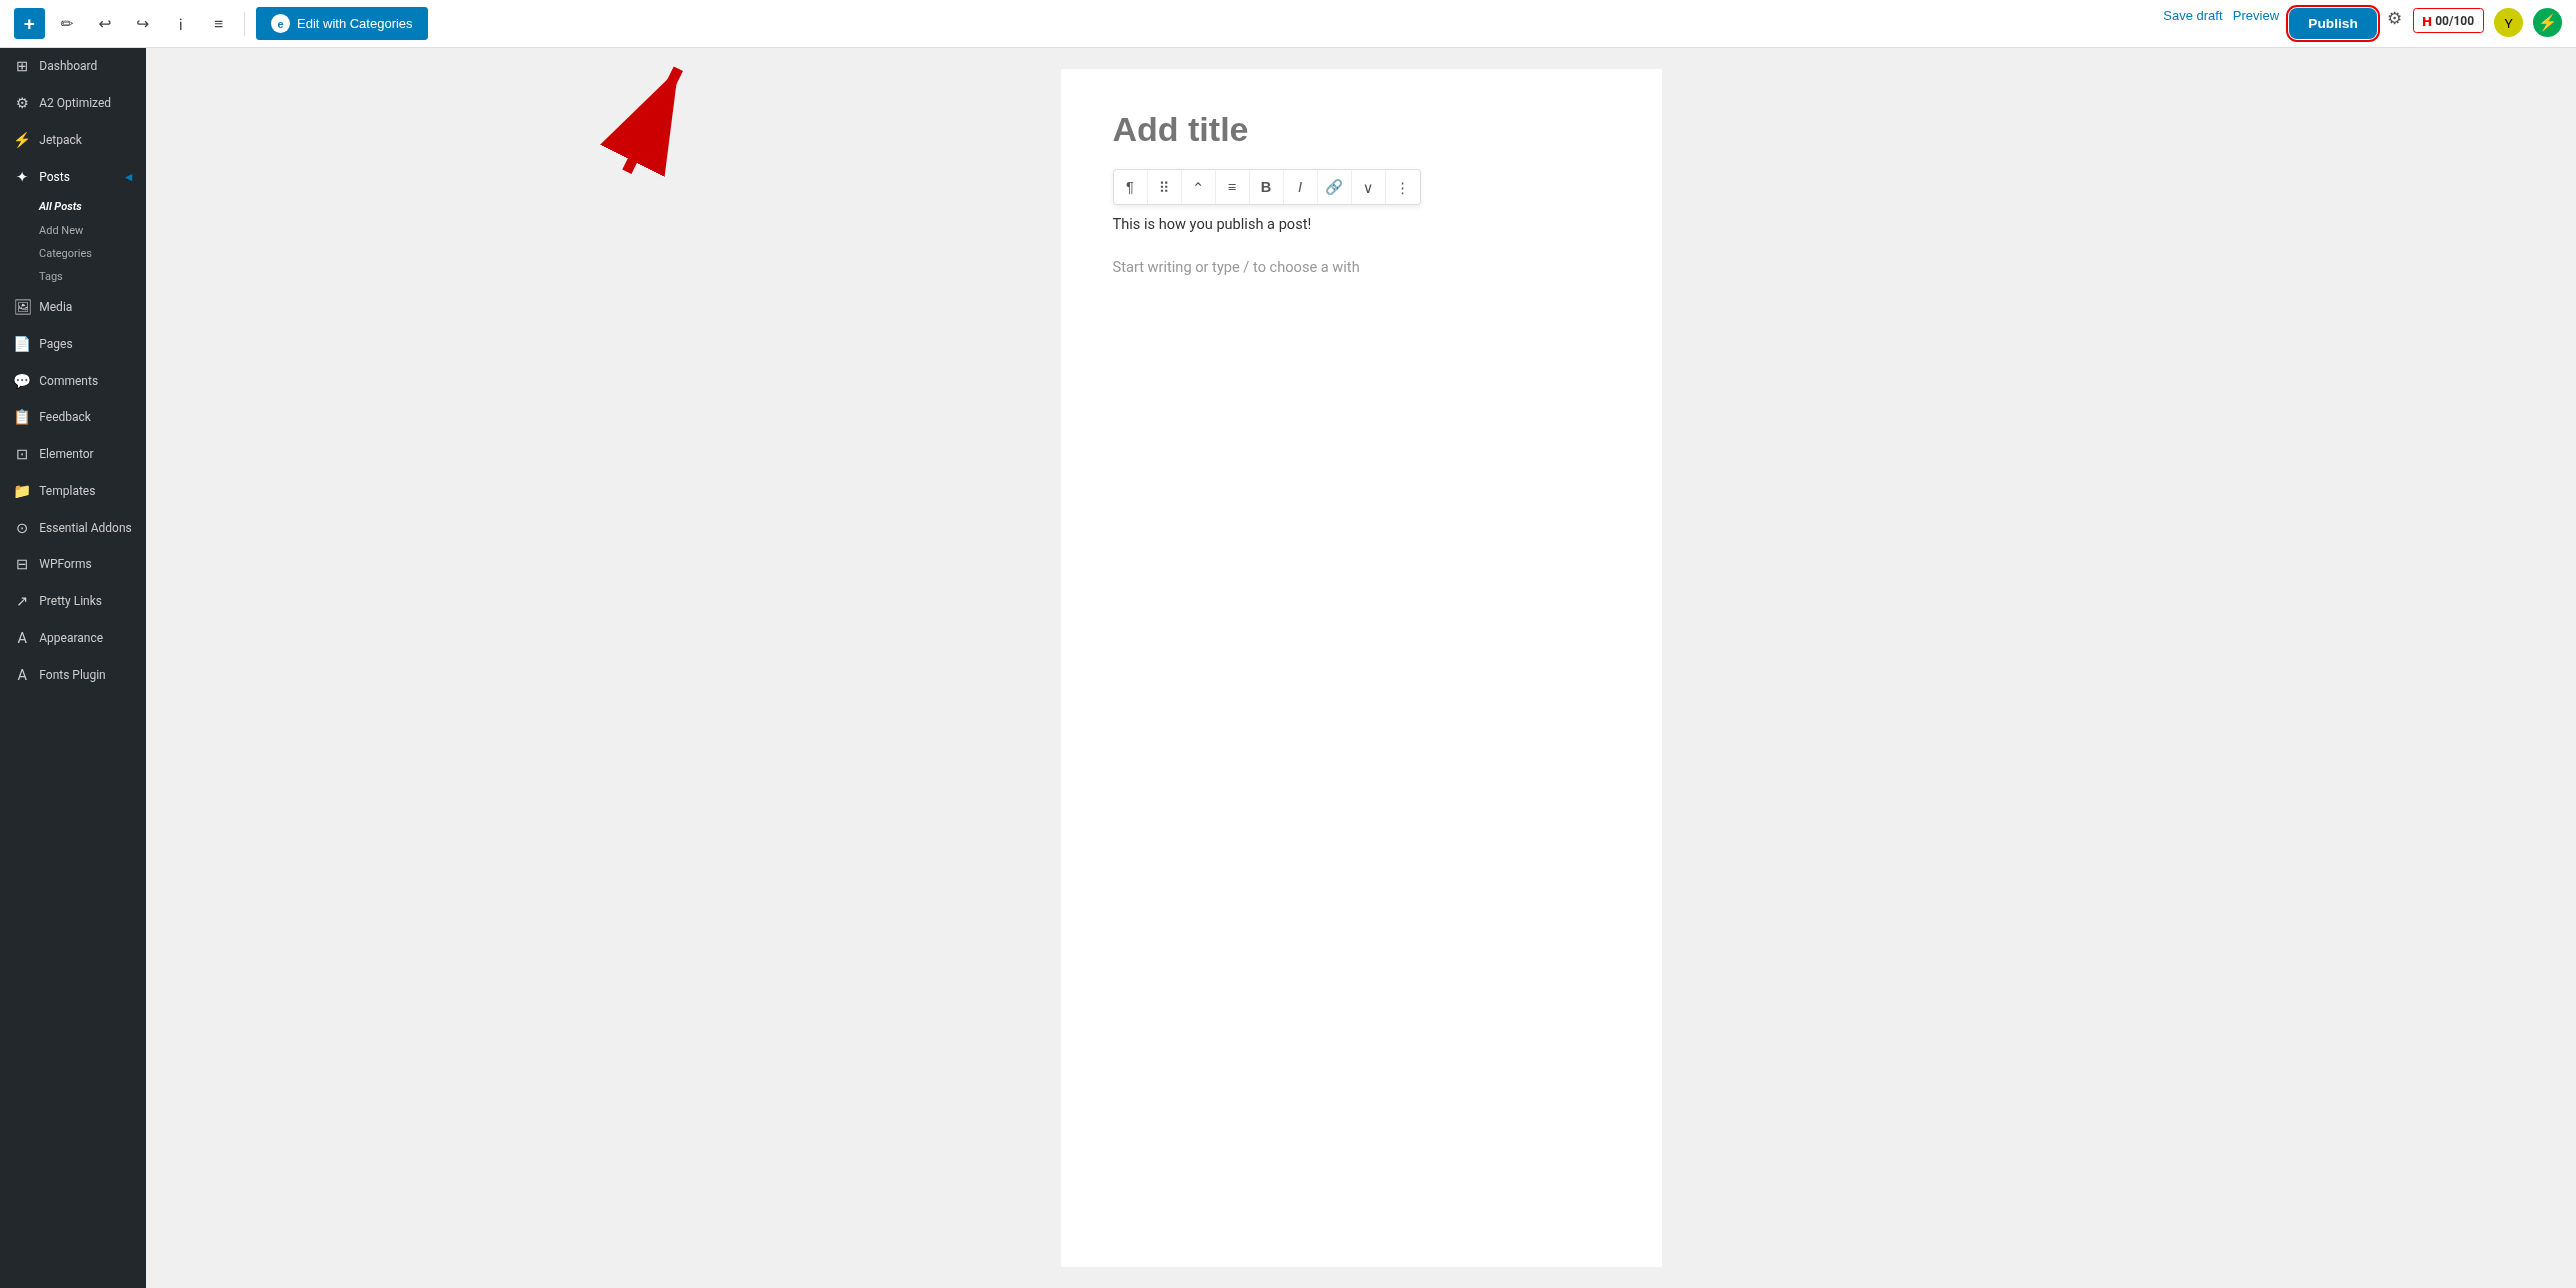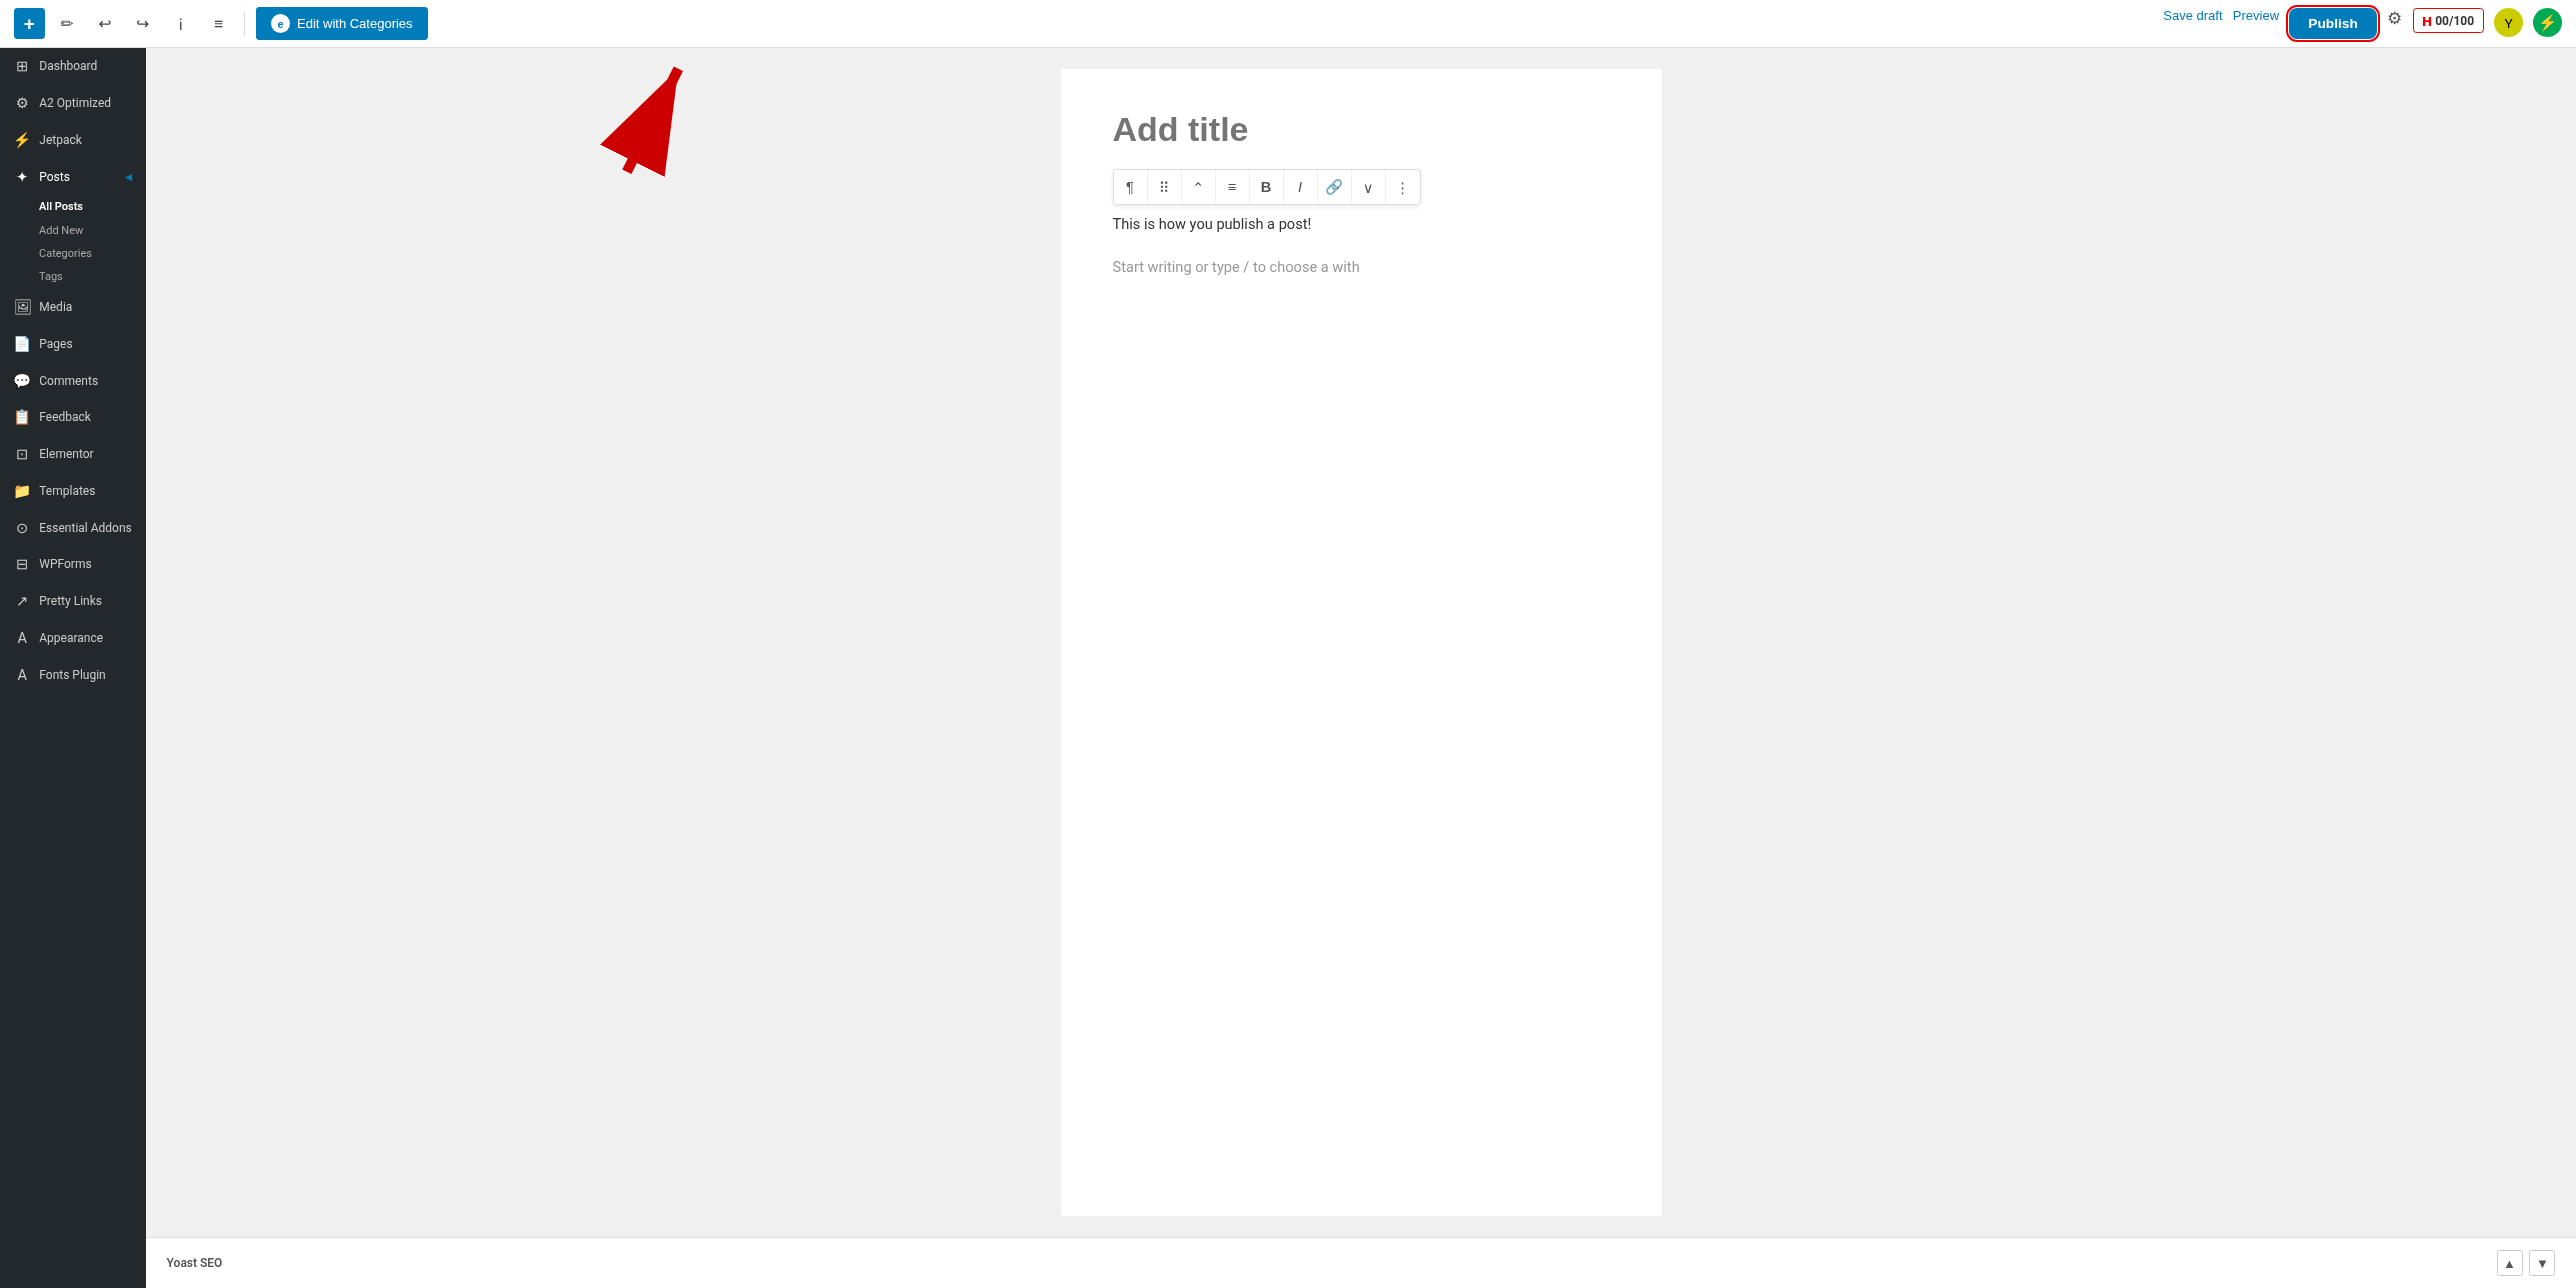--- a/index.html
+++ b/index.html
@@ -64,21 +64,21 @@
       overflow-y: auto; display: flex; flex-direction: column;
     }
     .sidebar-item {
       display: flex; align-items: center; gap: 8.6px;
       padding: 9.4px 13.7px; cursor: pointer; font-size: 12px; color: #ccc;
       text-decoration: none;
     }
     .sidebar-item.active-parent { color: #fff; }
     .sidebar-icon { font-size: 14.6px; width: 17px; text-align: center; }
     .sidebar-sub { padding: 5.2px 13.7px 5.2px 39px; font-size: 11px; color: #aaa; cursor: pointer; }
-    .sidebar-sub.active-sub { color: #fff; font-weight: 600; }
+    .sidebar-sub.active-sub { color: #fff; font-weight: 600; font-style: italic; }
     .sidebar-arrow {
       margin-left: auto; font-size: 9.4px; color: #007cba;
     }
 
     
     .content-area {
       flex: 1; background: #f0f0f1; overflow-y: auto; display: flex; flex-direction: column;
     }
     .editor-wrapper {
       flex: 1; background: #fff; margin: 20.6px auto; width: 601px; max-width: 95%;
@@ -248,22 +248,15 @@
           </button>
         <button class="block-toolbar-btn">🔗</button>
         <button class="block-toolbar-btn">∨</button>
         <button class="block-toolbar-btn">⋮</button>
       </div>
 
       <div class="block-content">This is how you publish a post!</div>
       <div class="block-placeholder">Start writing or type / to choose a with</div>
     </div>
 
-    <div class="bottom-bar">
-      <span class="bottom-bar-title">Yoast SEO</span>
-      <div class="bottom-bar-arrows">
-        <button class="bottom-arrow-btn">▲</button>
-        <button class="bottom-arrow-btn">▼</button>
-      </div>
-    </div>
   </div>
 </div>
 
 
 </body></html>

